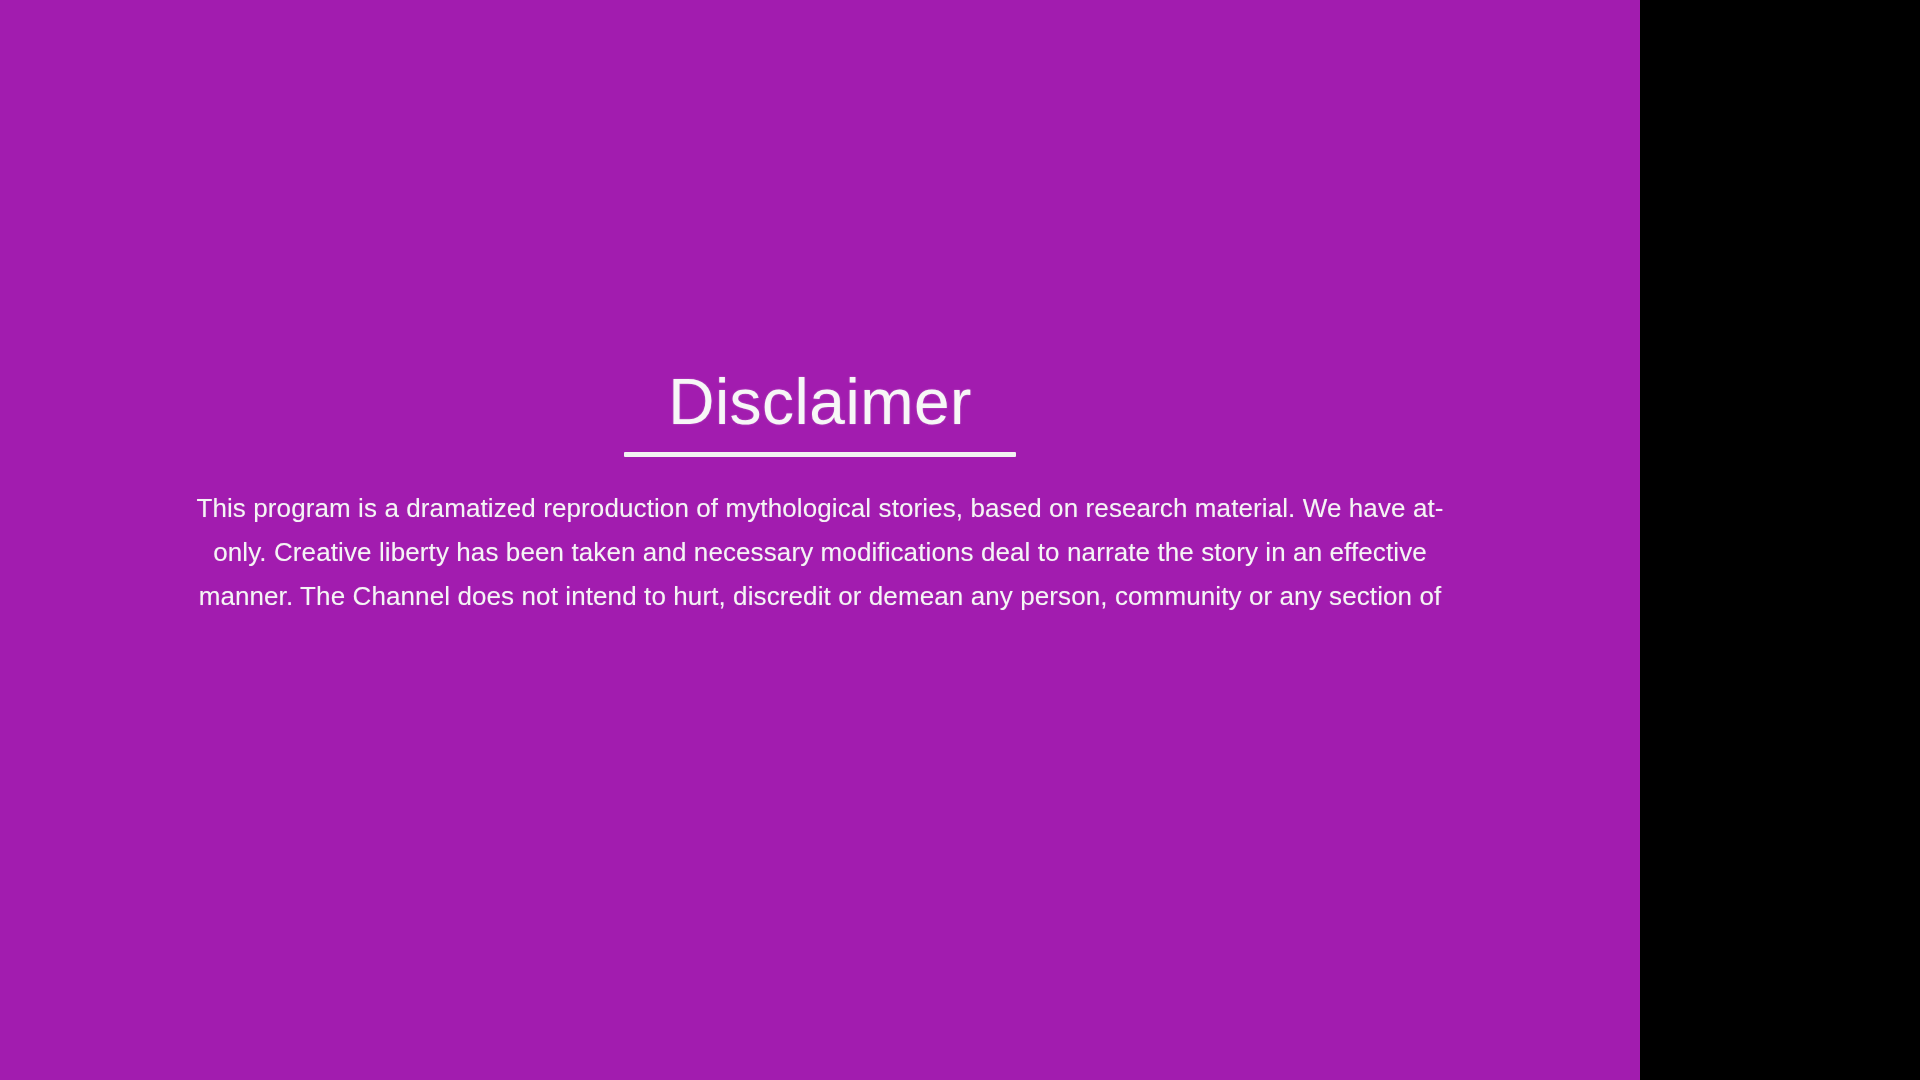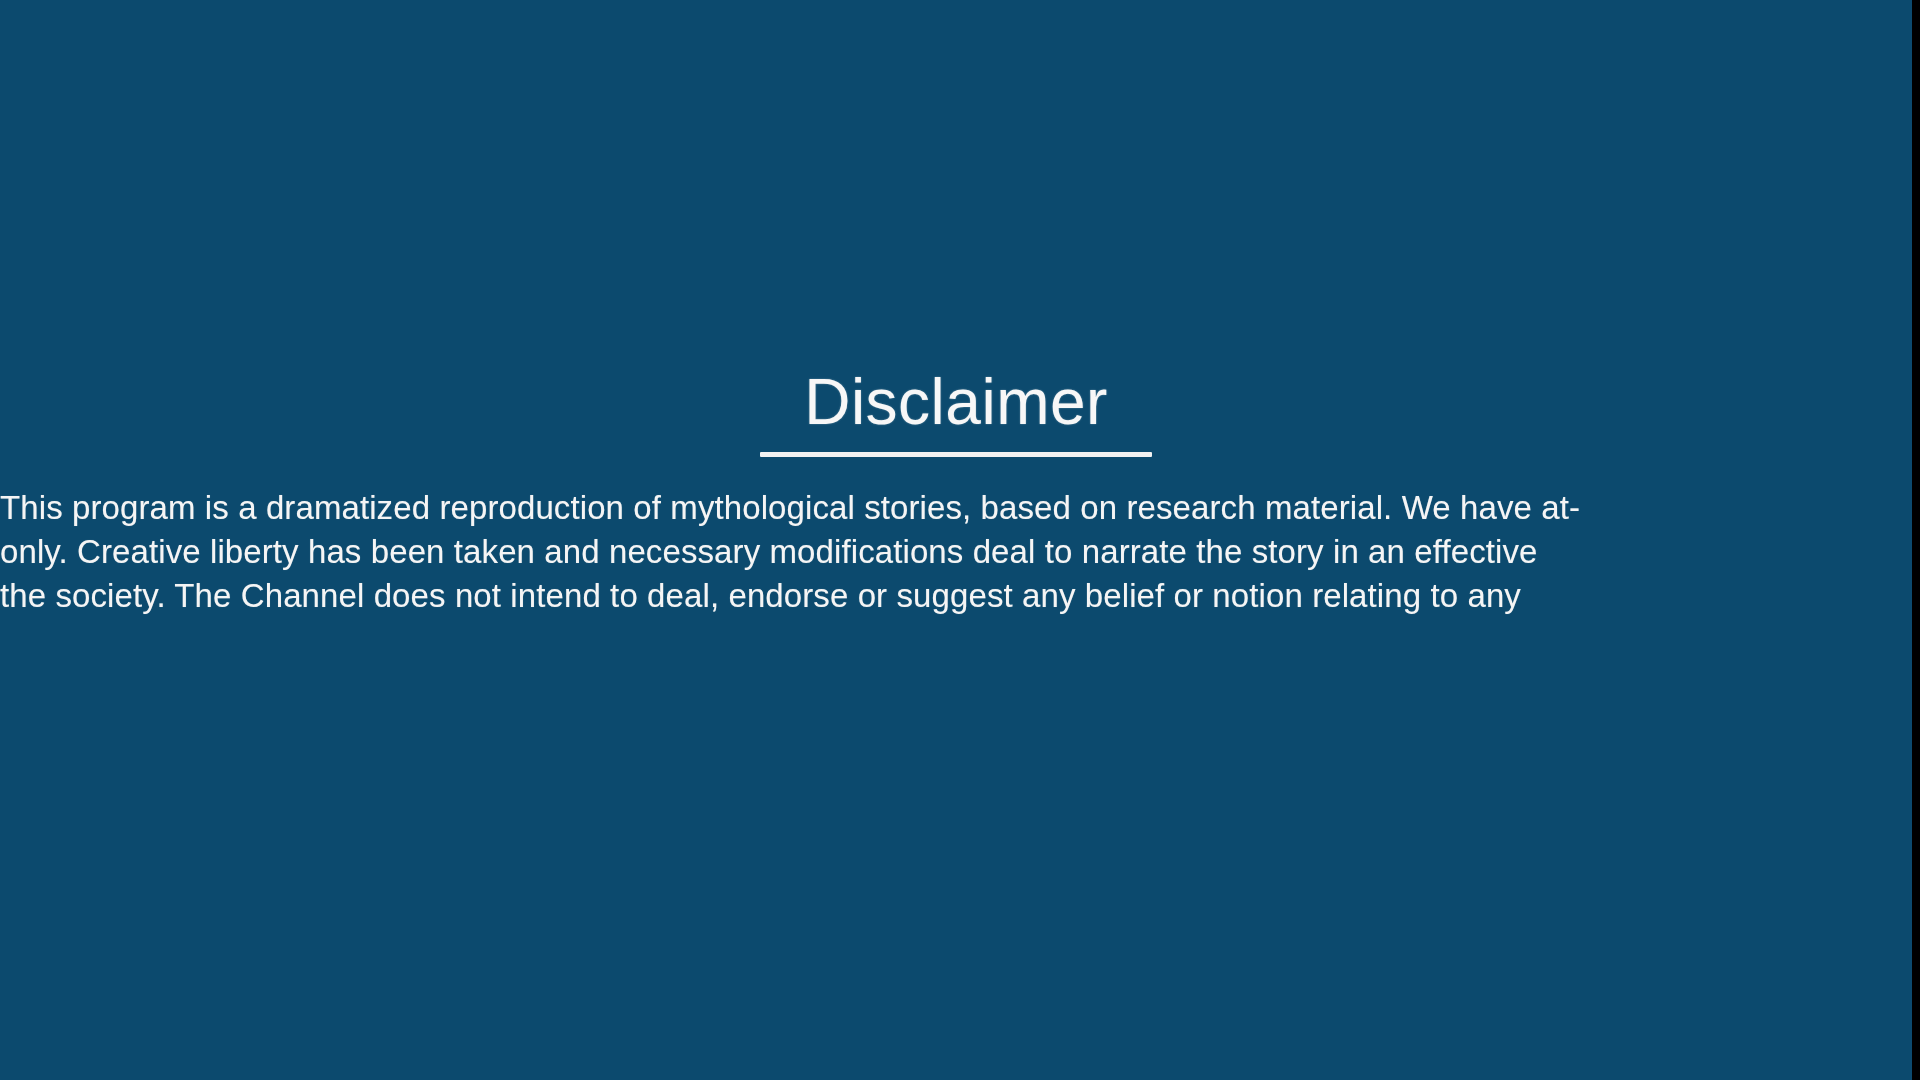--- a/index.html
+++ b/index.html
@@ -9,23 +9,23 @@
   }
   body {
     width: 1920px;
     height: 1080px;
     overflow: hidden;
     font-family: "Liberation Sans", sans-serif;
     -webkit-font-smoothing: antialiased;
   }
   .screen {
     position: relative;
-    width: 1912px;
+    width: 1640px;
     height: 1080px;
-    background: #0c4a6e;
+    background: #a21caf;
     box-sizing: border-box;
     padding-top: 370px;
   }
   .title-block {
     width: 100%;
     text-align: center;
   }
   .title {
     display: block;
     color: #f7f7f7;
@@ -39,23 +39,23 @@
     display: block;
     width: 392px;
     height: 5px;
     margin: 18px auto 0 auto;
     background: #f2f2f2;
     border-radius: 1px;
   }
   .body-text {
     margin-top: 29px;
     width: 100%;
-    text-align: left;
+    text-align: center;
     color: #f5f5f5;
-    font-size: 33px;
+    font-size: 26px;
     line-height: 44px;
     font-weight: 400;
     letter-spacing: 0.1px;
     text-shadow: 0 0 1px rgba(255,255,255,0.3);
   }
   .body-text .line {
     display: block;
     white-space: nowrap;
   }
 </style>
@@ -65,16 +65,16 @@
 <div class="screen">
 
   <div class="title-block">
     <span class="title">Disclaimer</span>
     <span class="title-underline"></span>
   </div>
 
   <div class="body-text">
     <span class="line">This program is a dramatized reproduction of mythological stories, based on research material. We have at-</span>
     <span class="line">only. Creative liberty has been taken and necessary modifications deal to narrate the story in an effective</span>
-    <span class="line">the society. The Channel does not intend to deal, endorse or suggest any belief or notion relating to any</span>
+    <span class="line">manner. The Channel does not intend to hurt, discredit or demean any person, community or any section of</span>
   </div>
 
 </div>
 
 </body></html>

